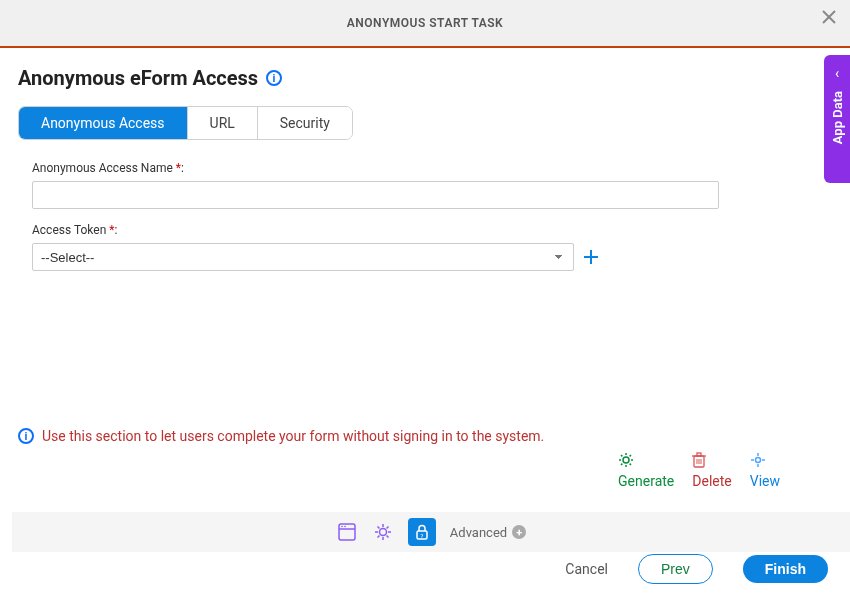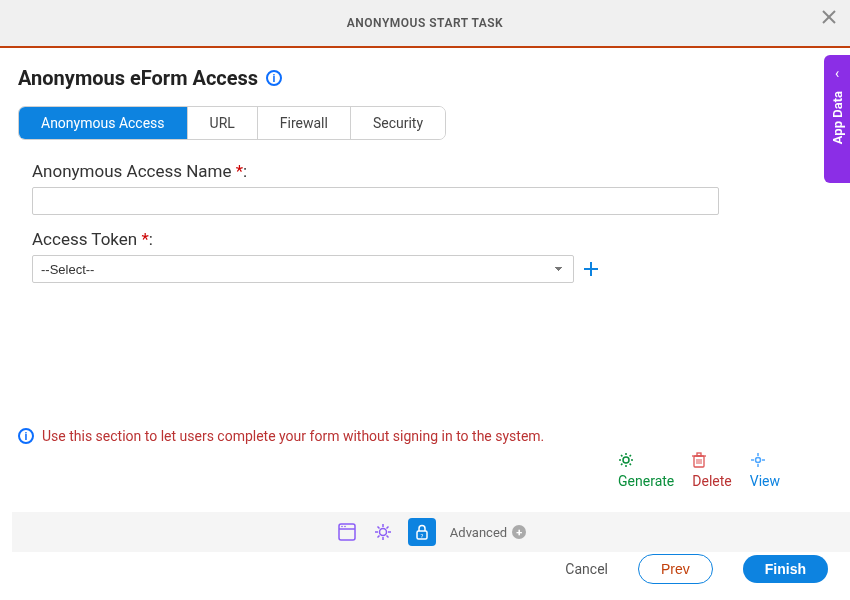--- a/index.html
+++ b/index.html
@@ -87,21 +87,21 @@
 .tab:last-child { border-right: none; }
 .tab.active {
   background: #0d83e0;
   color: #fff;
 }
 .form-section {
   padding: 0 14px;
 }
 .form-group { margin-bottom: 14px; }
 .form-label {
-  font-size: 17px;
+  font-size: 12px;
   color: #333;
   margin-bottom: 6px;
   display: block;
 }
 .req { color: #c00; }
 .text-input, .select-input {
   width: 687px;
   height: 28px;
   border: 1px solid #ccc;
   border-radius: 2px;
@@ -232,21 +232,21 @@
   align-items: center;
   gap: 30px;
 }
 .btn-link {
   color: #555;
   font-size: 14px;
   cursor: pointer;
 }
 .btn-outline {
   border: 1px solid #0d83e0;
-  color: #c2410c;
+  color: #15803d;
   background: #fff;
   border-radius: 16px;
   padding: 6px 22px;
   font-size: 14px;
   cursor: pointer;
 }
 .btn-primary {
   background: #0d83e0;
   color: #fff;
   border: none;
@@ -298,21 +298,20 @@
 
 <div class="main-area">
   <div class="page-title-row">
     <h1 class="page-title">Anonymous eForm Access</h1>
     <span class="info-icon-blue">i</span>
   </div>
 
   <div class="tabs">
     <div class="tab active">Anonymous Access</div>
     <div class="tab">URL</div>
-    <div class="tab">Firewall</div>
     <div class="tab">Security</div>
   </div>
 
   <div class="form-section">
     <div class="form-group">
       <label class="form-label">
         <span>Anonymous Access Name</span><span class="req"> *</span><span>:</span>
       </label>
       <input type="text" class="text-input" value="" style="">
     </div>

